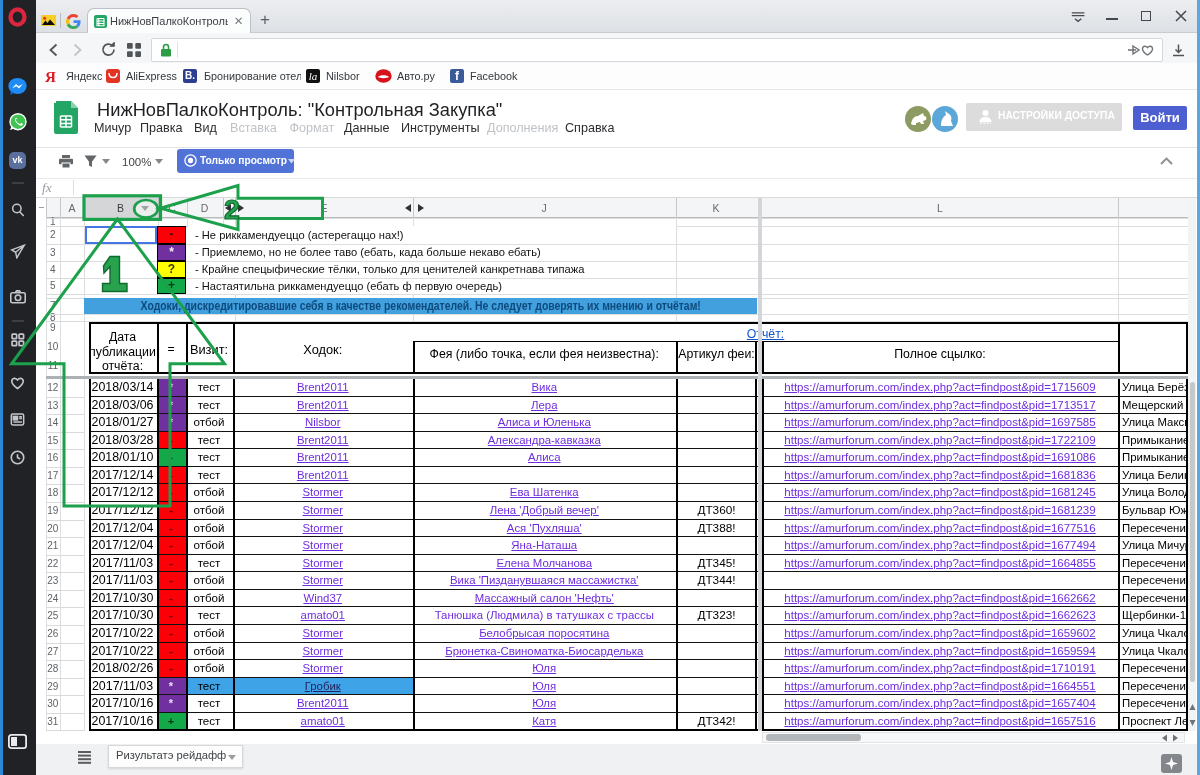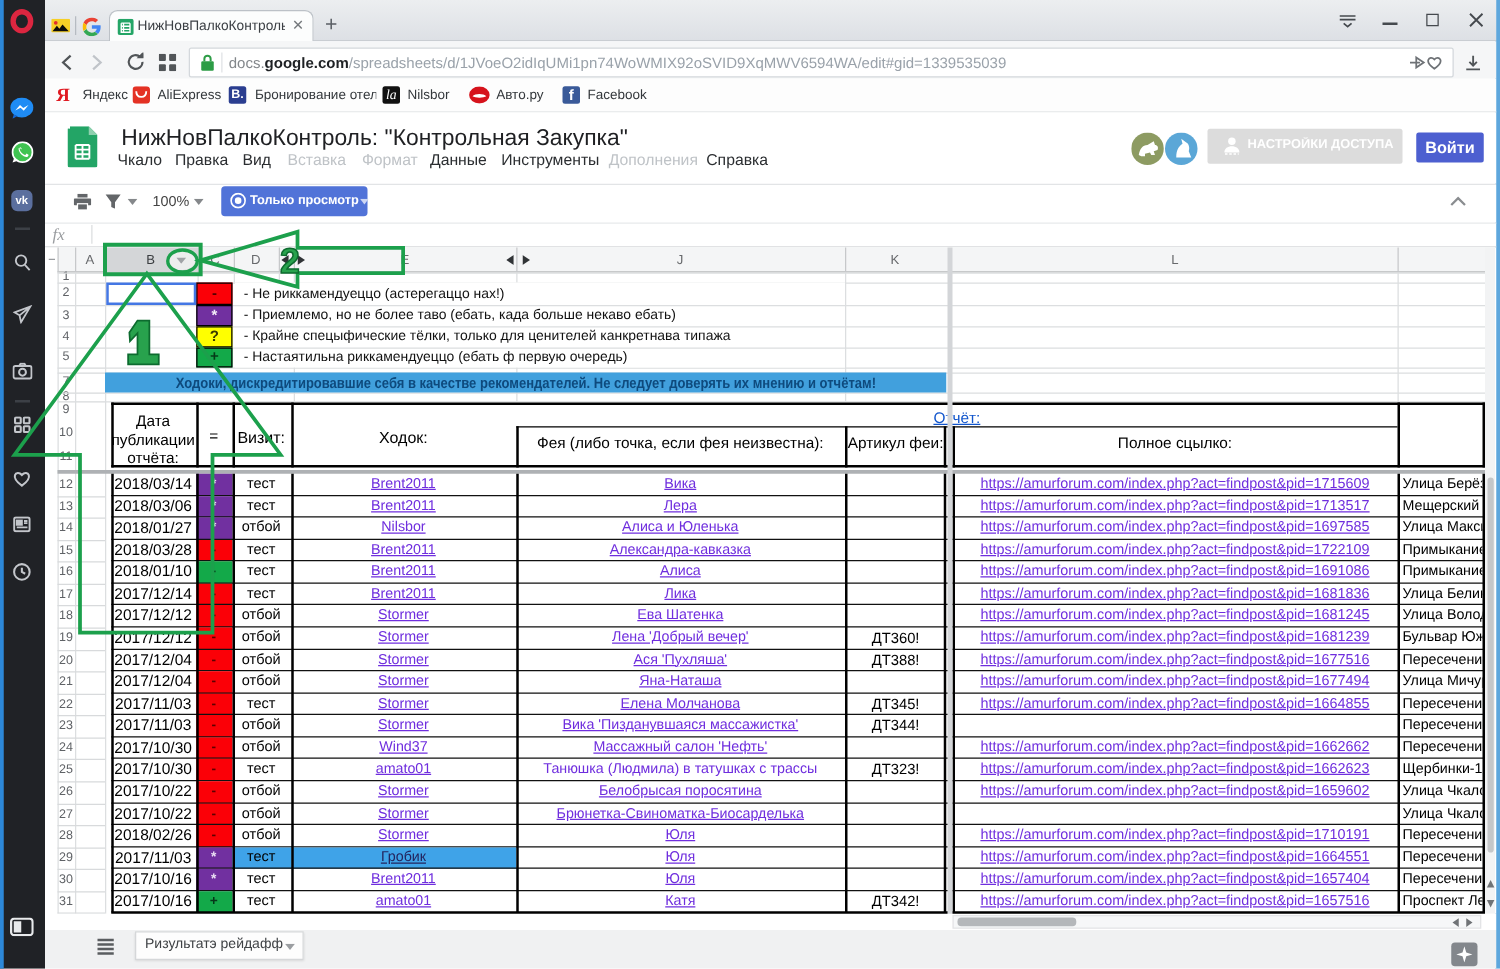--- a/index.html
+++ b/index.html
@@ -110,21 +110,20 @@
       <rect x="8.3" y="0" width="5.7" height="5.7" rx="1"></rect>
       <rect x="0" y="8.3" width="5.7" height="5.7" rx="1"></rect>
       <rect x="8.3" y="8.3" width="5.7" height="5.7" rx="1"></rect>
     </svg>
 <div class="a" style="left:151px;top:38px;width:1012px;height:24px;background:#fff;border:1px solid #d4d8dc;border-radius:2px"></div>
 <svg class="a" style="left:160px;top:43px" width="12" height="14" viewBox="0 0 12 14">
       <rect x="1" y="6" width="10" height="7.5" rx="1" fill="#2d9c46"></rect>
       <path d="M3.5 6V4a2.5 2.5 0 0 1 5 0v2" fill="none" stroke="#2d9c46" stroke-width="1.6"></path>
     </svg>
 <div class="a" style="left:177px;top:42px;width:1px;height:16px;background:#dfe2e5"></div>
-<div class="a" style="left:183px;top:43px;width:940px;height:15px;overflow:hidden;font-size:12px;white-space:nowrap;color:#9aa2aa"><span style="color:#83878b">docs.</span><span style="color:#1e2124;font-weight:bold">google.com</span>/spreadsheets/d/1JVoeO2idIqUMi1pn74WoWMIX92oSVID9XqMWV6594WA/edit#gid=1339535039</div>
 <svg class="a" style="left:1127px;top:44px" width="14" height="12" viewBox="0 0 14 12" fill="none" stroke="#6e7276" stroke-width="1.4">
       <path d="M1 6h8M6 2l6 4-6 4z"></path>
     </svg>
 <svg class="a" style="left:1141px;top:44px" width="13" height="12" viewBox="0 0 13 12" fill="none" stroke="#6e7276" stroke-width="1.4">
       <path d="M6.5 11C2 8 1 5.7 1.7 3.8 2.3 2.1 4.6 1.4 6.5 3.6 8.4 1.4 10.7 2.1 11.3 3.8 12 5.7 11 8 6.5 11z"></path>
     </svg>
 <svg class="a" style="left:1172px;top:44px" width="13" height="13" viewBox="0 0 13 13" fill="none" stroke="#515558" stroke-width="1.5">
       <path d="M6.5 0.5V8M3.5 5.5l3 3 3-3M1 11.5h11"></path>
     </svg>
 <div class="a" style="left:36px;top:63px;width:1161px;height:27px;background:#fdfdfd;border-bottom:1px solid #e4e6e8"></div>
@@ -146,21 +145,21 @@
 <div class="a" style="left:397px;top:70px;width:46px;height:14px;overflow:hidden;font-size:10.8px;color:#33373b;white-space:nowrap">Авто.ру</div>
 <div class="a" style="left:450px;top:69px;width:14px;height:14px;border-radius:2px;background:#3a5a99;color:#fff;font-size:12px;font-weight:bold;text-align:center;line-height:14px">f</div>
 <div class="a" style="left:470px;top:70px;width:56px;height:14px;overflow:hidden;font-size:10.8px;color:#33373b;white-space:nowrap">Facebook</div>
 <div class="a" style="left:36px;top:90px;width:1161px;height:57px;background:#fff"></div>
 <svg class="a" style="left:54px;top:101px" width="24" height="33" viewBox="0 0 24 33">
       <path d="M2 0h15l7 7v24a2 2 0 0 1-2 2H2a2 2 0 0 1-2-2V2a2 2 0 0 1 2-0z" fill="#23a566" transform="translate(0,0)"></path>
       <path d="M17 0l7 7h-7z" fill="#8ed0ae"></path>
       <path d="M6.5 15h11M6.5 18.7h11M6.5 22.4h11M6.5 26h11M12 15v11M6.5 15v11M17.5 15v11" stroke="#fff" stroke-width="1.5" fill="none"></path>
     </svg>
 <div class="a" style="left:97px;top:99px;width:560px;height:20px;font-size:18.3px;color:#1f2023;white-space:nowrap">НижНовПалкоКонтроль: "Контрольная Закупка"</div>
-<div class="a" style="left:94px;top:121px;height:16px;font-size:12.6px;color:#2b2e31;white-space:nowrap">Чкало</div>
+<div class="a" style="left:94px;top:121px;height:16px;font-size:12.6px;color:#2b2e31;white-space:nowrap">Мичур</div>
 <div class="a" style="left:140px;top:121px;height:16px;font-size:12.6px;color:#2b2e31;white-space:nowrap">Правка</div>
 <div class="a" style="left:194px;top:121px;height:16px;font-size:12.6px;color:#2b2e31;white-space:nowrap">Вид</div>
 <div class="a" style="left:230px;top:121px;height:16px;font-size:12.6px;color:#bfc3c7;white-space:nowrap">Вставка</div>
 <div class="a" style="left:289.5px;top:121px;height:16px;font-size:12.6px;color:#bfc3c7;white-space:nowrap">Формат</div>
 <div class="a" style="left:344px;top:121px;height:16px;font-size:12.6px;color:#2b2e31;white-space:nowrap">Данные</div>
 <div class="a" style="left:401px;top:121px;height:16px;font-size:12.6px;color:#2b2e31;white-space:nowrap">Инструменты</div>
 <div class="a" style="left:487px;top:121px;height:16px;font-size:12.6px;color:#bfc3c7;white-space:nowrap">Дополнения</div>
 <div class="a" style="left:565px;top:121px;height:16px;font-size:12.6px;color:#2b2e31;white-space:nowrap">Справка</div>
 <svg class="a" style="left:905px;top:106px" width="54" height="26" viewBox="0 0 54 26">
       <circle cx="13" cy="13" r="13" fill="#8d9b62"></circle>
@@ -374,21 +373,20 @@
 <div class="a ct" style="left:675.5px;top:449.28px;width:82.0px;height:17.57000000000005px;font-size:11.8px;color:#000;line-height:16.57000000000005px"></div>
 <div class="a ct" style="left:762.0px;top:449.28px;width:356.0px;height:17.57000000000005px;font-size:11.5px;line-height:16.57000000000005px"><span style="color:#6f2ede;text-decoration:underline">https://amurforum.com/index.php?act=findpost&amp;pid=1691086</span></div>
 <div class="a" style="left:1118.0px;top:449.28px;width:68.0px;height:17.57000000000005px;font-size:11.4px;color:#000;line-height:16.57000000000005px;overflow:hidden;white-space:nowrap;padding-left:4px">Примыкание</div>
 <div class="a" style="left:88.5px;top:466px;width:1099.5px;height:1.0px;background:#111"></div>
 <div class="a ct" style="left:45.5px;top:466.85px;width:14.700000000000003px;height:17.569999999999993px;font-size:10px;color:#5f6266;line-height:17.569999999999993px">17</div>
 <div class="a" style="left:45.5px;top:484.42px;width:38.3px;height:1px;background:#d8dadc"></div>
 <div class="a ct" style="left:88.5px;top:466.85px;width:68.0px;height:17.569999999999993px;font-size:12.4px;color:#000;line-height:16.569999999999993px">2017/12/14</div>
 <div class="a ct" style="left:156.5px;top:466.85px;width:29.0px;height:17.569999999999993px;background:#fb0007;color:#5c0000;font-size:11px;font-weight:bold;line-height:16.569999999999993px">-</div>
 <div class="a ct" style="left:185.5px;top:466.85px;width:47.0px;height:17.569999999999993px;font-size:11.6px;color:#000;line-height:16.569999999999993px">тест</div>
 <div class="a ct" style="left:232.5px;top:466.85px;width:180.5px;height:17.569999999999993px;font-size:11.4px;line-height:16.569999999999993px"><span style="color:#6f2ede;text-decoration:underline">Brent2011</span></div>
-<div class="a ct" style="left:413.0px;top:466.85px;width:262.5px;height:17.569999999999993px;font-size:11.4px;line-height:16.569999999999993px;white-space:nowrap"><span style="color:#6f2ede;text-decoration:underline">Лика</span></div>
 <div class="a ct" style="left:675.5px;top:466.85px;width:82.0px;height:17.569999999999993px;font-size:11.8px;color:#000;line-height:16.569999999999993px"></div>
 <div class="a ct" style="left:762.0px;top:466.85px;width:356.0px;height:17.569999999999993px;font-size:11.5px;line-height:16.569999999999993px"><span style="color:#6f2ede;text-decoration:underline">https://amurforum.com/index.php?act=findpost&amp;pid=1681836</span></div>
 <div class="a" style="left:1118.0px;top:466.85px;width:68.0px;height:17.569999999999993px;font-size:11.4px;color:#000;line-height:16.569999999999993px;overflow:hidden;white-space:nowrap;padding-left:4px">Улица Белин</div>
 <div class="a" style="left:88.5px;top:483px;width:1099.5px;height:1.0px;background:#111"></div>
 <div class="a ct" style="left:45.5px;top:484.42px;width:14.700000000000003px;height:17.569999999999993px;font-size:10px;color:#5f6266;line-height:17.569999999999993px">18</div>
 <div class="a" style="left:45.5px;top:501.99px;width:38.3px;height:1px;background:#d8dadc"></div>
 <div class="a ct" style="left:88.5px;top:484.42px;width:68.0px;height:17.569999999999993px;font-size:12.4px;color:#000;line-height:16.569999999999993px">2017/12/12</div>
 <div class="a ct" style="left:156.5px;top:484.42px;width:29.0px;height:17.569999999999993px;background:#fb0007;color:#5c0000;font-size:11px;font-weight:bold;line-height:16.569999999999993px">-</div>
 <div class="a ct" style="left:185.5px;top:484.42px;width:47.0px;height:17.569999999999993px;font-size:11.6px;color:#000;line-height:16.569999999999993px">отбой</div>
 <div class="a ct" style="left:232.5px;top:484.42px;width:180.5px;height:17.569999999999993px;font-size:11.4px;line-height:16.569999999999993px"><span style="color:#6f2ede;text-decoration:underline">Stormer</span></div>
@@ -485,20 +483,21 @@
 <div class="a" style="left:1118.0px;top:624.98px;width:68.0px;height:17.569999999999936px;font-size:11.4px;color:#000;line-height:16.569999999999936px;overflow:hidden;white-space:nowrap;padding-left:4px">Улица Чкало</div>
 <div class="a" style="left:88.5px;top:642px;width:1099.5px;height:1.0px;background:#111"></div>
 <div class="a ct" style="left:45.5px;top:642.55px;width:14.700000000000003px;height:17.57000000000005px;font-size:10px;color:#5f6266;line-height:17.57000000000005px">27</div>
 <div class="a" style="left:45.5px;top:660.12px;width:38.3px;height:1px;background:#d8dadc"></div>
 <div class="a ct" style="left:88.5px;top:642.55px;width:68.0px;height:17.57000000000005px;font-size:12.4px;color:#000;line-height:16.57000000000005px">2017/10/22</div>
 <div class="a ct" style="left:156.5px;top:642.55px;width:29.0px;height:17.57000000000005px;background:#fb0007;color:#5c0000;font-size:11px;font-weight:bold;line-height:16.57000000000005px">-</div>
 <div class="a ct" style="left:185.5px;top:642.55px;width:47.0px;height:17.57000000000005px;font-size:11.6px;color:#000;line-height:16.57000000000005px">отбой</div>
 <div class="a ct" style="left:232.5px;top:642.55px;width:180.5px;height:17.57000000000005px;font-size:11.4px;line-height:16.57000000000005px"><span style="color:#6f2ede;text-decoration:underline">Stormer</span></div>
 <div class="a ct" style="left:413.0px;top:642.55px;width:262.5px;height:17.57000000000005px;font-size:11.4px;line-height:16.57000000000005px;white-space:nowrap"><span style="color:#6f2ede;text-decoration:underline">Брюнетка-Свиноматка-Биосарделька</span></div>
 <div class="a ct" style="left:675.5px;top:642.55px;width:82.0px;height:17.57000000000005px;font-size:11.8px;color:#000;line-height:16.57000000000005px"></div>
+<div class="a ct" style="left:762.0px;top:642.55px;width:356.0px;height:17.57000000000005px;font-size:11.5px;line-height:16.57000000000005px"><span style="color:#6f2ede;text-decoration:underline">https://amurforum.com/index.php?act=findpost&amp;pid=1659594</span></div>
 <div class="a" style="left:1118.0px;top:642.55px;width:68.0px;height:17.57000000000005px;font-size:11.4px;color:#000;line-height:16.57000000000005px;overflow:hidden;white-space:nowrap;padding-left:4px">Улица Чкало</div>
 <div class="a" style="left:88.5px;top:659px;width:1099.5px;height:1.0px;background:#111"></div>
 <div class="a ct" style="left:45.5px;top:660.12px;width:14.700000000000003px;height:17.57000000000005px;font-size:10px;color:#5f6266;line-height:17.57000000000005px">28</div>
 <div class="a" style="left:45.5px;top:677.69px;width:38.3px;height:1px;background:#d8dadc"></div>
 <div class="a ct" style="left:88.5px;top:660.12px;width:68.0px;height:17.57000000000005px;font-size:12.4px;color:#000;line-height:16.57000000000005px">2018/02/26</div>
 <div class="a ct" style="left:156.5px;top:660.12px;width:29.0px;height:17.57000000000005px;background:#fb0007;color:#5c0000;font-size:11px;font-weight:bold;line-height:16.57000000000005px">-</div>
 <div class="a ct" style="left:185.5px;top:660.12px;width:47.0px;height:17.57000000000005px;font-size:11.6px;color:#000;line-height:16.57000000000005px">отбой</div>
 <div class="a ct" style="left:232.5px;top:660.12px;width:180.5px;height:17.57000000000005px;font-size:11.4px;line-height:16.57000000000005px"><span style="color:#6f2ede;text-decoration:underline">Stormer</span></div>
 <div class="a ct" style="left:413.0px;top:660.12px;width:262.5px;height:17.57000000000005px;font-size:11.4px;line-height:16.57000000000005px;white-space:nowrap"><span style="color:#6f2ede;text-decoration:underline">Юля</span></div>
 <div class="a ct" style="left:675.5px;top:660.12px;width:82.0px;height:17.57000000000005px;font-size:11.8px;color:#000;line-height:16.57000000000005px"></div>

